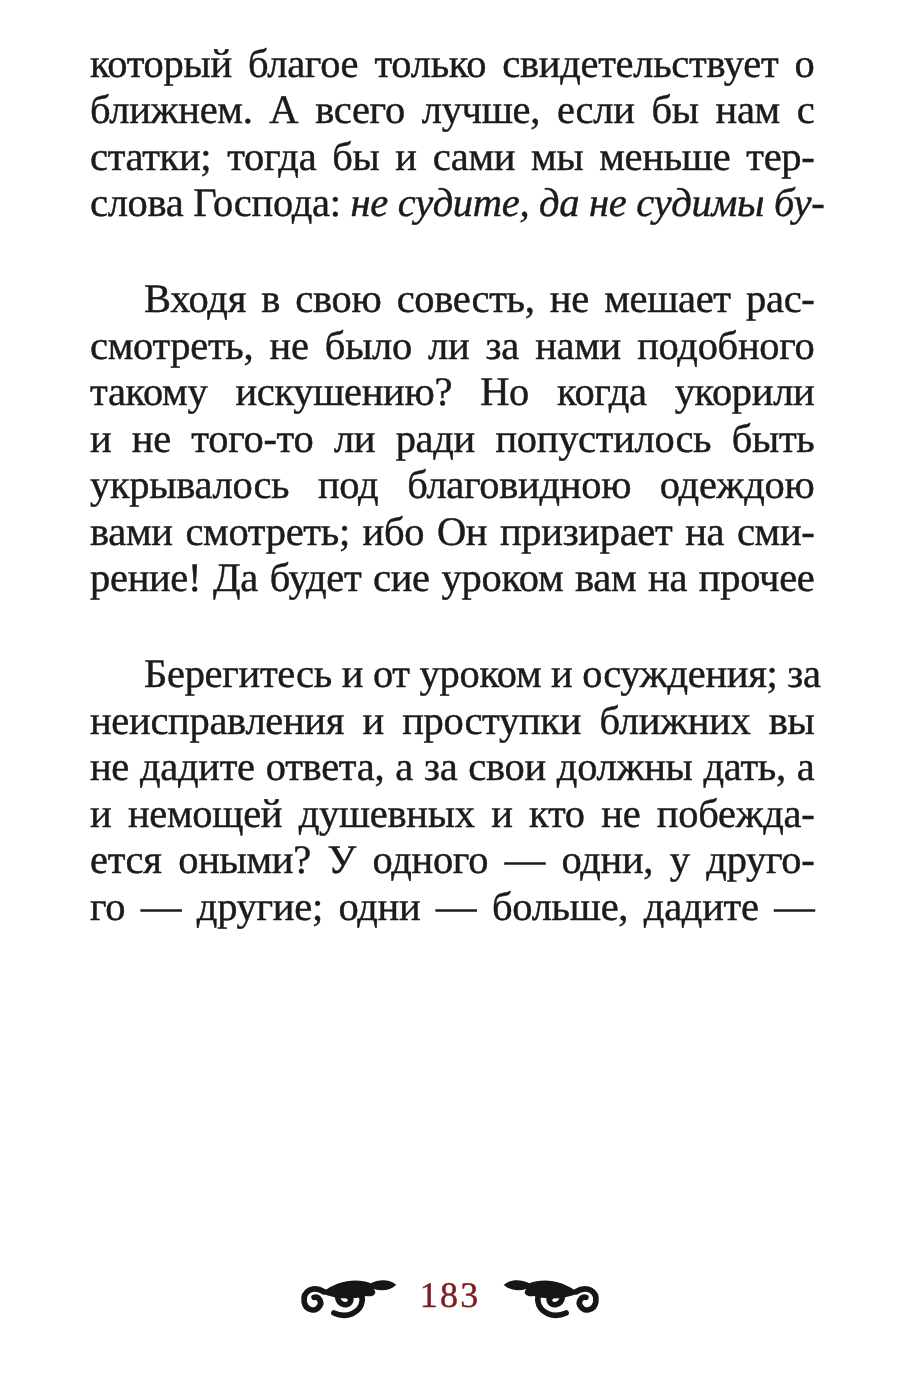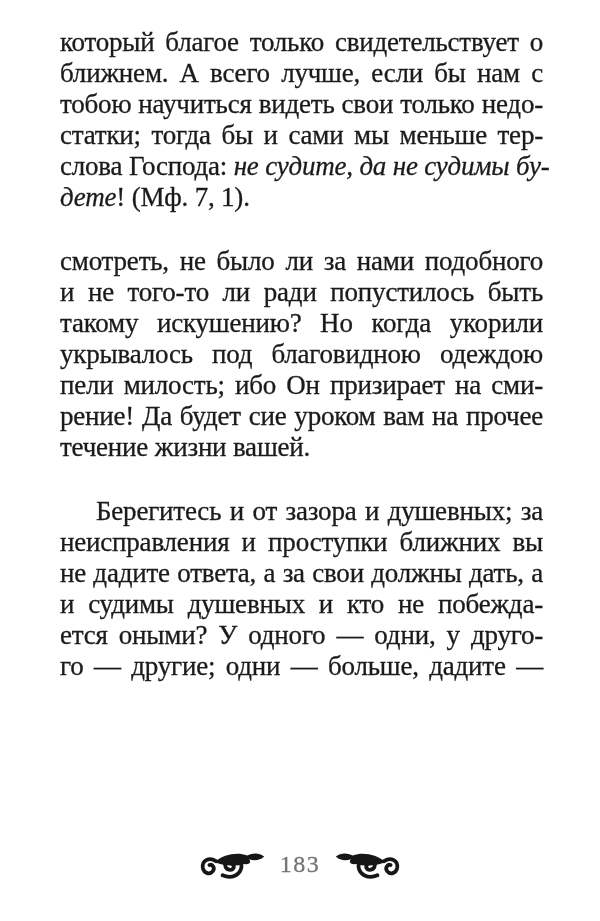--- a/index.html
+++ b/index.html
@@ -49,55 +49,53 @@
     display: flex;
     align-items: center;
     justify-content: center;
     gap: 13px;
   }
   .pagenum {
     font-size: 24px;
     line-height: 1;
     letter-spacing: 1.5px;
     -webkit-text-stroke: 0.3px currentColor;
-    color: #737373;
+    color: #7f1d1d;
     text-align: center;
   }
   .orn-wrap { display: block; height: 32px; }
   .orn { display: block; }
   .orn-wrap.mirrored .orn { transform: scaleX(-1); }
 </style>
 </head>
 <body>
 
 <div class="page">
 
   <div class="text-block">
       <div class="para">
         <div class="line"><span>который благое только свидетельствует о</span></div>
         <div class="line"><span>ближнем. А всего лучше, если бы нам с</span></div>
-        <div class="line"><span>тобою научиться видеть свои только недо-</span></div>
         <div class="line"><span>статки; тогда бы и сами мы меньше тер-</span></div>
         <div class="line"><span>слова Господа: </span><em>не судите, да не судимы бу-</em></div>
-        <div class="line endline"><em>дете</em><span>! (Мф. 7, 1).</span></div>
       </div>
       <div class="para">
+        <div class="line indent"><span>Входя в свою совесть, не мешает рас-</span></div>
         <div class="line"><span>смотреть, не было ли за нами подобного</span></div>
+        <div class="line"><span>такому искушению? Но когда укорили</span></div>
         <div class="line"><span>и не того-то ли ради попустилось быть</span></div>
-        <div class="line"><span>такому искушению? Но когда укорили</span></div>
         <div class="line"><span>укрывалось под благовидною одеждою</span></div>
-        <div class="line"><span>пели милость; ибо Он призирает на сми-</span></div>
+        <div class="line"><span>вами смотреть; ибо Он призирает на сми-</span></div>
         <div class="line"><span>рение! Да будет сие уроком вам на прочее</span></div>
-        <div class="line endline"><span>течение жизни вашей.</span></div>
       </div>
       <div class="para">
-        <div class="line indent"><span>Берегитесь и от зазора и душевных; за</span></div>
+        <div class="line indent"><span>Берегитесь и от уроком и осуждения; за</span></div>
         <div class="line"><span>неисправления и проступки ближних вы</span></div>
         <div class="line"><span>не дадите ответа, а за свои должны дать, а</span></div>
-        <div class="line"><span>и судимы душевных и кто не побежда-</span></div>
+        <div class="line"><span>и немощей душевных и кто не побежда-</span></div>
         <div class="line"><span>ется оными? У одного — одни, у друго-</span></div>
         <div class="line"><span>го — другие; одни — больше, дадите —</span></div>
       </div>
     </div>
 
   <div class="footer">
     <span class="orn-wrap">
       <svg class="orn" width="68" height="32" viewBox="0 0 72 32" xmlns="http://www.w3.org/2000/svg">
         <g fill="none" stroke="#161616" stroke-width="4" stroke-linecap="round">
           <path d="M18 13 C10 8 3 13 4 20 C5 26 12 28 15 23 C17 20 14 16 11 17"></path>

